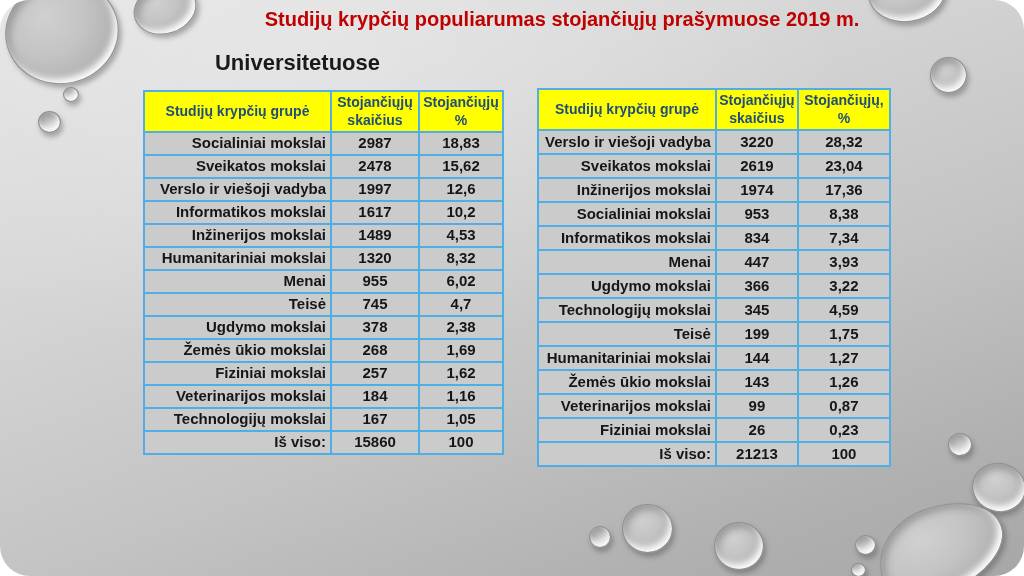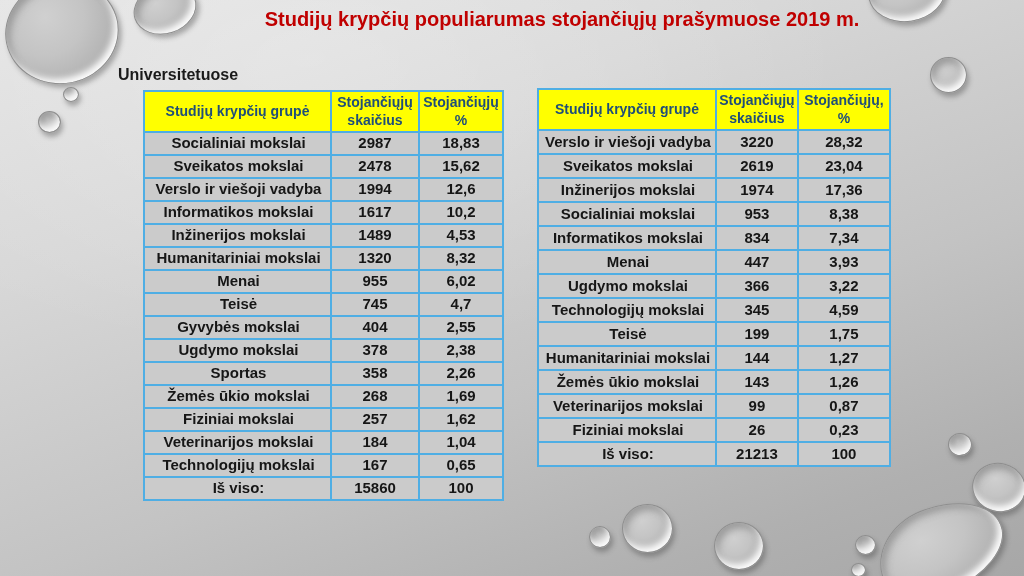--- a/index.html
+++ b/index.html
@@ -4,20 +4,21 @@
 <style>
   html,body{margin:0;padding:0;}
   .slide{
     position:relative;
     width:1024px;height:576px;
     overflow:hidden;
     font-family:"Liberation Sans", sans-serif;
     background:
       radial-gradient(ellipse 900px 500px at 30% 10%, rgba(255,255,255,0.25), rgba(255,255,255,0) 60%),
       linear-gradient(160deg, #e4e4e4 0%, #d7d7d7 30%, #c3c3c3 62%, #b0b0b0 85%, #a7a7a7 100%);
+    border-radius: 30px;
   }
   
   .drop{
     position:absolute;
     border-radius:50%;
     background: radial-gradient(ellipse at 38% 32%, #d0d0d0 0%, #c4c4c4 40%, #b2b2b2 72%, #a3a3a3 100%);
     box-shadow:
       inset -3px -5px 6px rgba(255,255,255,0.95),
       inset 3px 5px 7px rgba(105,105,105,0.45),
       2px 4px 5px rgba(70,70,70,0.40);
@@ -27,24 +28,23 @@
     border-radius: 46% 54% 58% 42% / 58% 50% 50% 42%;
   }
   .title{
     position:absolute; top:8px; left:100px; width:924px;
     text-align:center;
     font-size:20px; font-weight:700;
     color:var(--title-color);
   }
   .heading{
     position:absolute; top:50px;
-    text-align:left;
-    font-size:16px; font-weight:700;
+    text-align:center;
+    font-size:22px; font-weight:700;
     color:var(--heading-color);
-    margin-top:16px;
   }
   .heading.left{left:118px;width:359px;}
   .heading.right{left:532px;width:350px;}
   .tablebox{position:absolute;}
   .tablebox.left{left:143px; top:90px;}
   .tablebox.right{left:537px; top:88px;}
   table{
     border-collapse:collapse;
     table-layout:fixed;
   }
@@ -65,21 +65,21 @@
     text-align:center;
     padding:0 2px;
   }
   td{
     background:var(--row-bg);
     color:var(--row-text);
     font-size:15px;
     text-align:center;
     line-height:1.1;
   }
-  td:first-child{text-align:center;padding-left:6px;}
+  td:first-child{text-align:right;padding-left:6px;}
   .t0 col.c1{width:187px}.t0 col.c2{width:88px}.t0 col.c3{width:84px}
   .t1 col.c1{width:176px}.t1 col.c2{width:82px}.t1 col.c3{width:92px}
   .t0 td{height:21px;}
   .t1 td{height:22px;}
 </style>
 </head>
 <body>
 
 <div class="slide" style="--title-color: #C00000; --heading-color: #1a1a1a; --border-color: #4FAEE4; --head-bg: #FFFF00; --head-text: #1F4E79; --row-bg: #CBCBCB; --row-text: #161616;">
 
@@ -122,21 +122,21 @@
             <td>2987</td>
             <td>18,83</td>
           </tr>
           <tr>
             <td>Sveikatos mokslai</td>
             <td>2478</td>
             <td>15,62</td>
           </tr>
           <tr>
             <td>Verslo ir viešoji vadyba</td>
-            <td>1994</td>
+            <td>1997</td>
             <td>12,6</td>
           </tr>
           <tr>
             <td>Informatikos mokslai</td>
             <td>1617</td>
             <td>10,2</td>
           </tr>
           <tr>
             <td>Inžinerijos mokslai</td>
             <td>1489</td>
@@ -151,53 +151,43 @@
             <td>Menai</td>
             <td>955</td>
             <td>6,02</td>
           </tr>
           <tr>
             <td>Teisė</td>
             <td>745</td>
             <td>4,7</td>
           </tr>
           <tr>
-            <td>Gyvybės mokslai</td>
-            <td>404</td>
-            <td>2,55</td>
-          </tr>
-          <tr>
             <td>Ugdymo mokslai</td>
             <td>378</td>
             <td>2,38</td>
           </tr>
           <tr>
-            <td>Sportas</td>
-            <td>358</td>
-            <td>2,26</td>
-          </tr>
-          <tr>
             <td>Žemės ūkio mokslai</td>
             <td>268</td>
             <td>1,69</td>
           </tr>
           <tr>
             <td>Fiziniai mokslai</td>
             <td>257</td>
             <td>1,62</td>
           </tr>
           <tr>
             <td>Veterinarijos mokslai</td>
             <td>184</td>
-            <td>1,04</td>
+            <td>1,16</td>
           </tr>
           <tr>
             <td>Technologijų mokslai</td>
             <td>167</td>
-            <td>0,65</td>
+            <td>1,05</td>
           </tr>
           <tr>
             <td>Iš viso:</td>
             <td>15860</td>
             <td>100</td>
           </tr>
         </tbody>
       </table>
   </div>
   <div class="tablebox right">

